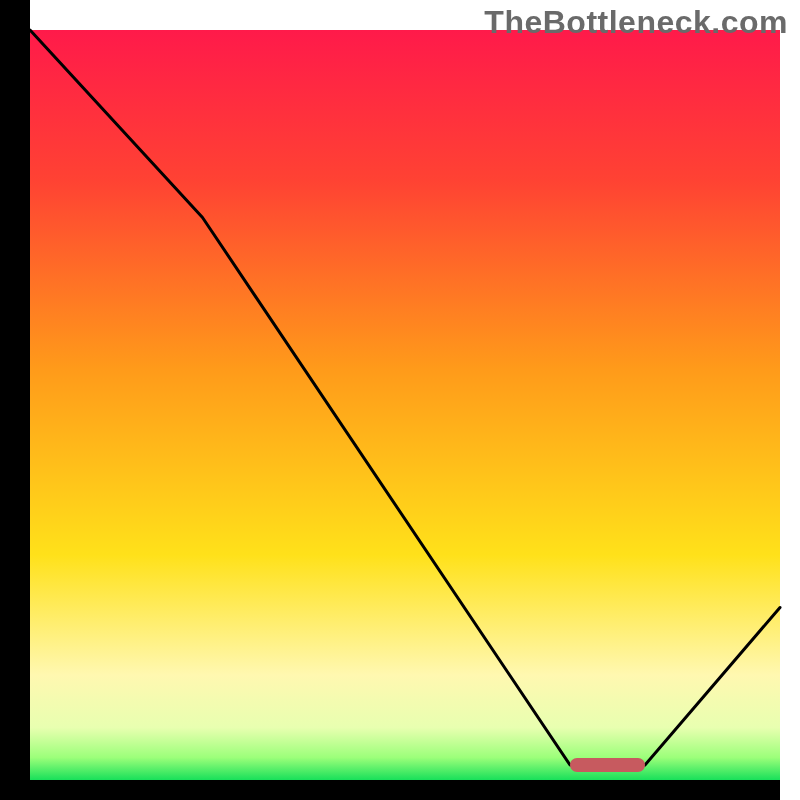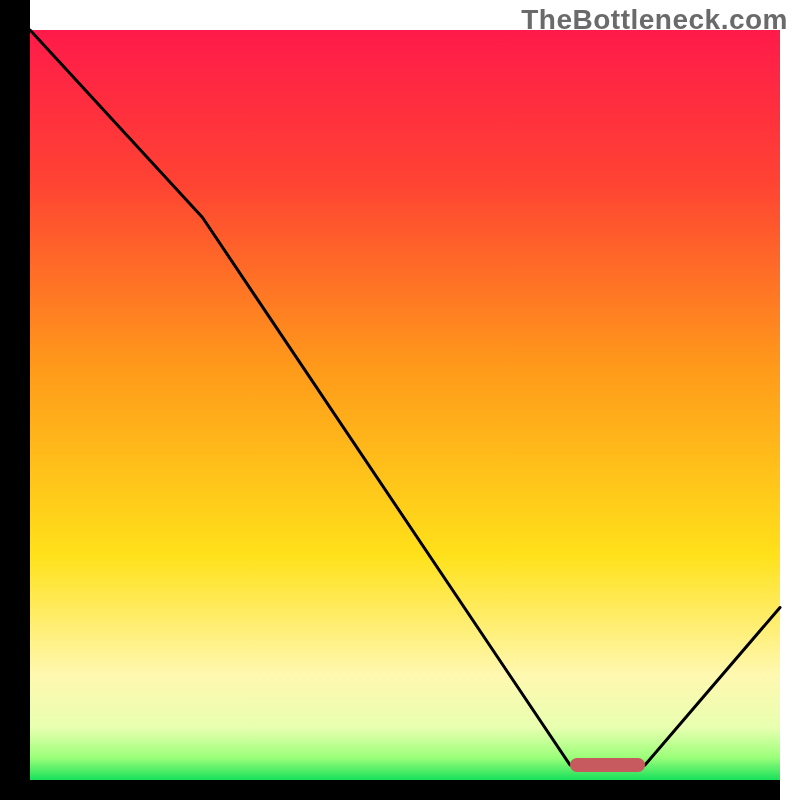--- a/index.html
+++ b/index.html
@@ -13,21 +13,21 @@
   .chart-container {
     position: relative;
     width: 800px;
     height: 800px;
   }
   .watermark {
     position: absolute;
     top: 4px;
     right: 12px;
     font-family: Arial, Helvetica, sans-serif;
-    font-size: 28px;
+    font-size: 32px;
     font-weight: 600;
     color: #6a6a6a;
     letter-spacing: 0.5px;
     z-index: 10;
   }
   svg.plot {
     position: absolute;
     left: 0;
     top: 0;
     width: 800px;

